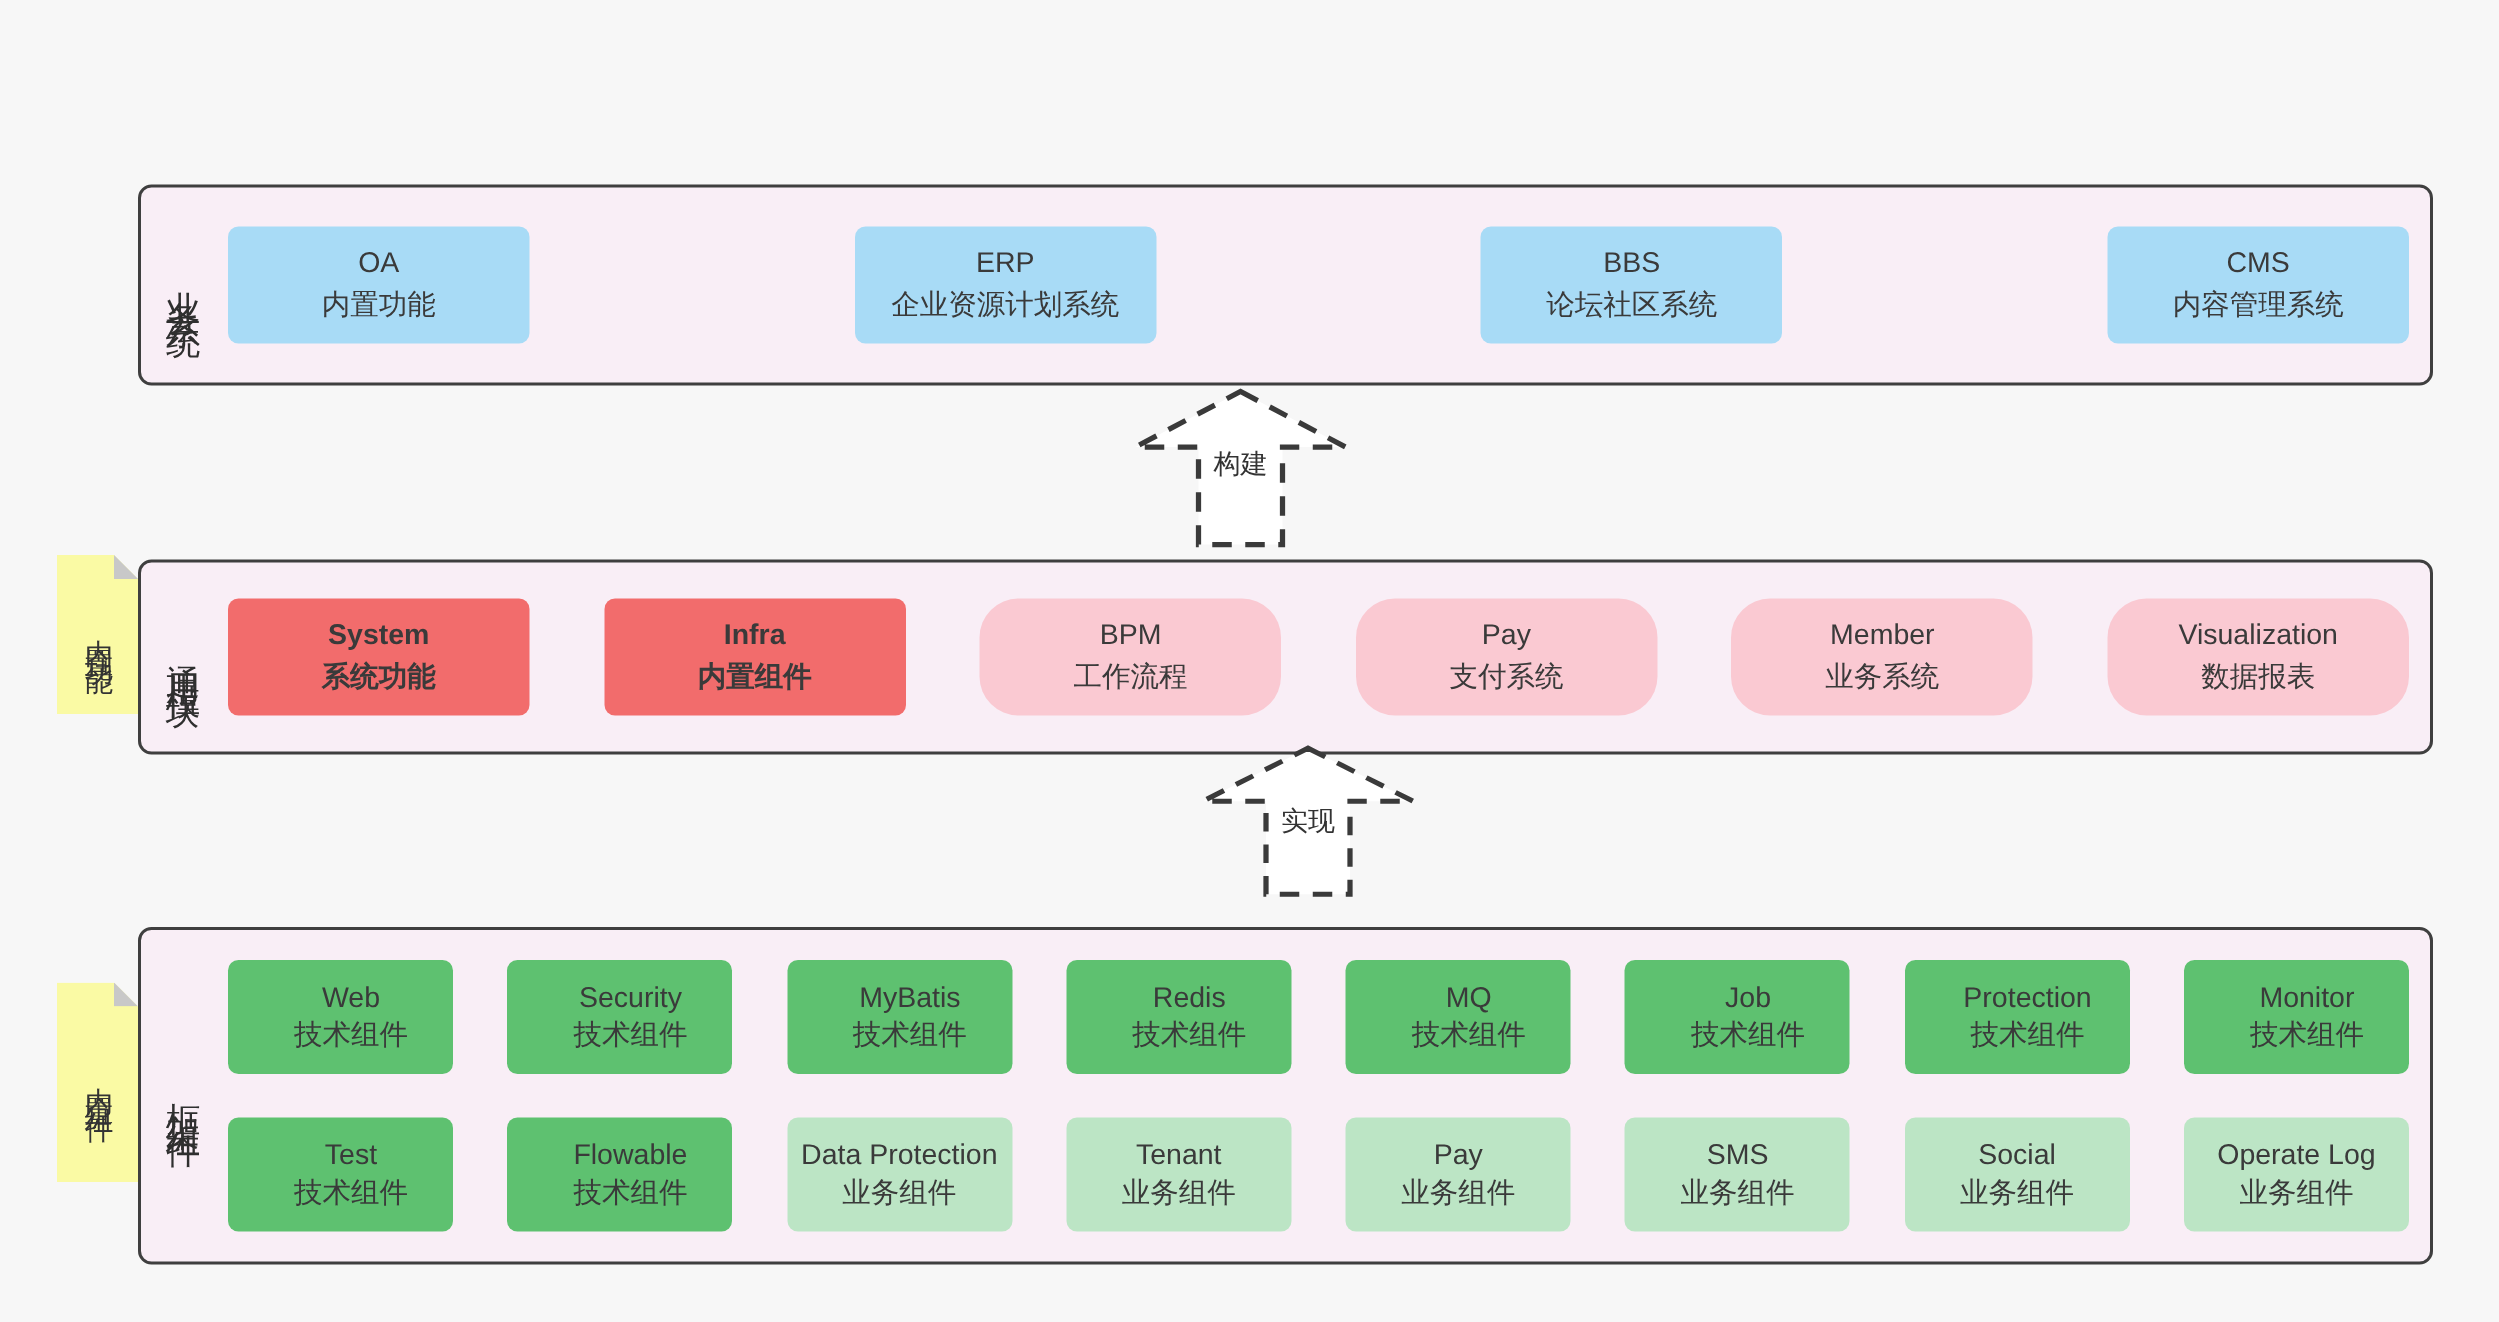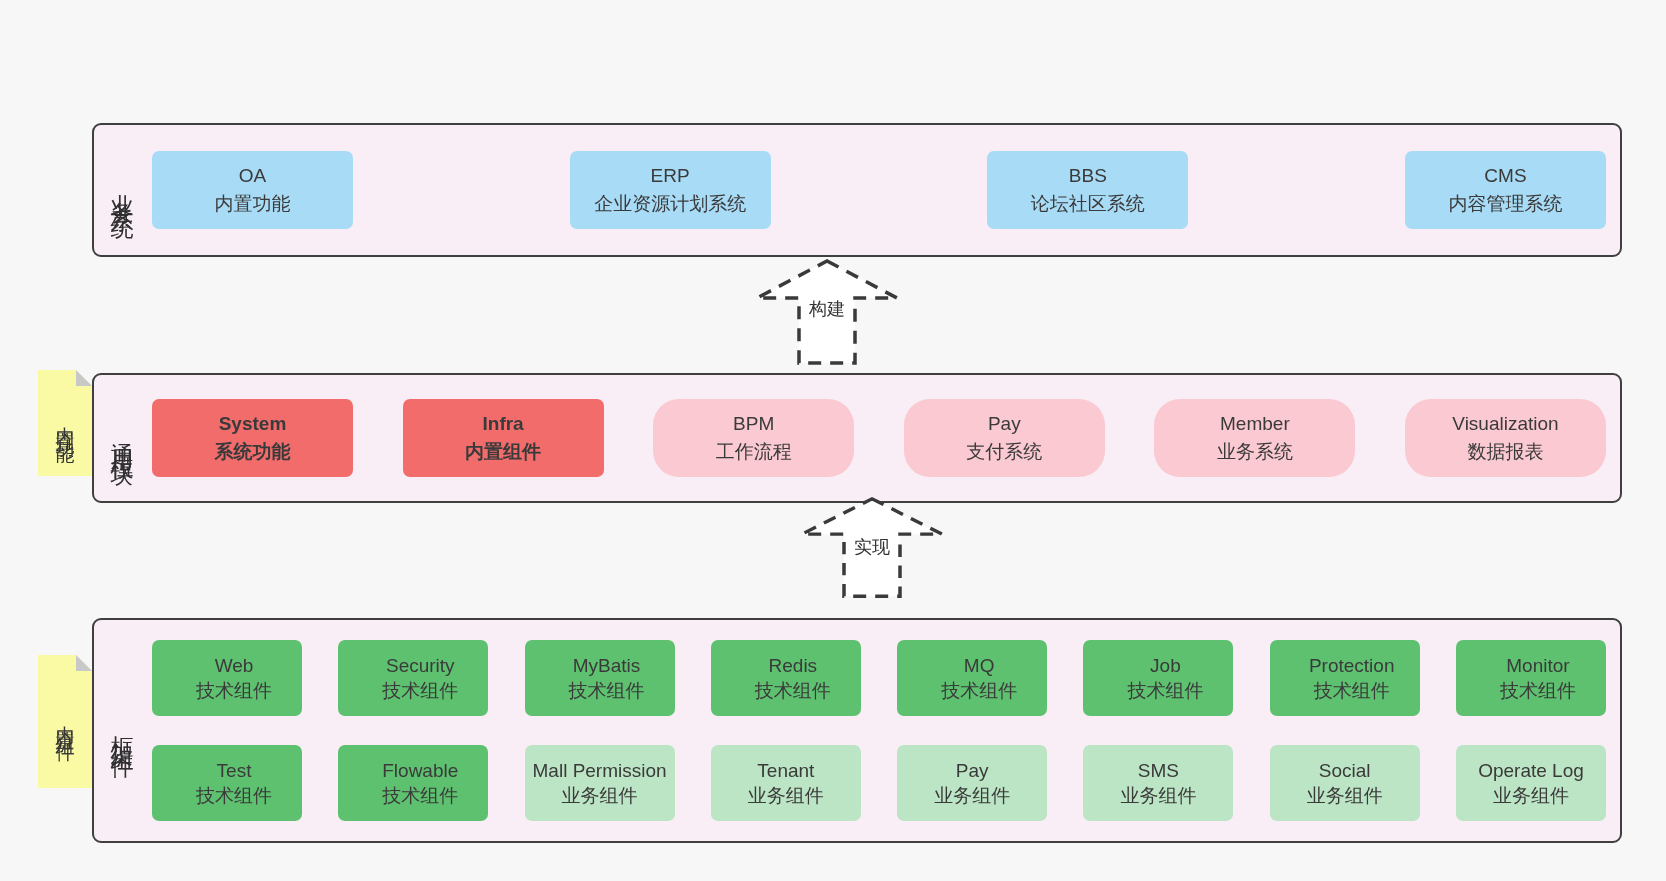--- a/index.html
+++ b/index.html
@@ -224,21 +224,21 @@
       <div class="row">
         <div class="node v-gd">
           <span>Test</span>
           <span>技术组件</span>
         </div>
         <div class="node v-gd">
           <span>Flowable</span>
           <span>技术组件</span>
         </div>
         <div class="node v-gl">
-          <span>Mall Permission</span>
+          <span>Data Protection</span>
           <span>业务组件</span>
         </div>
         <div class="node v-gl">
           <span>Tenant</span>
           <span>业务组件</span>
         </div>
         <div class="node v-gl">
           <span>Pay</span>
           <span>业务组件</span>
         </div>

